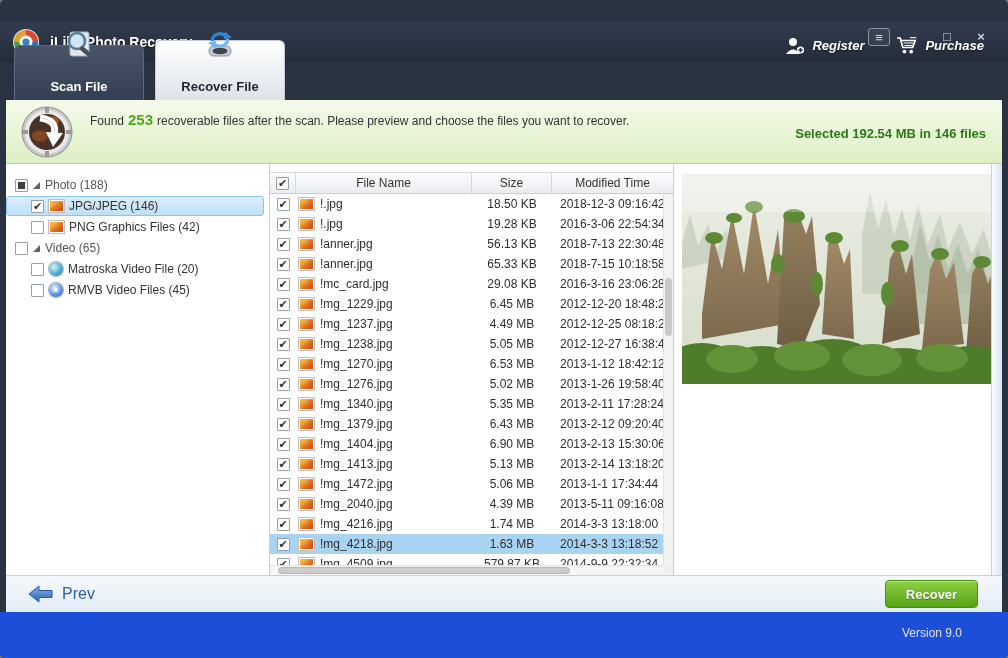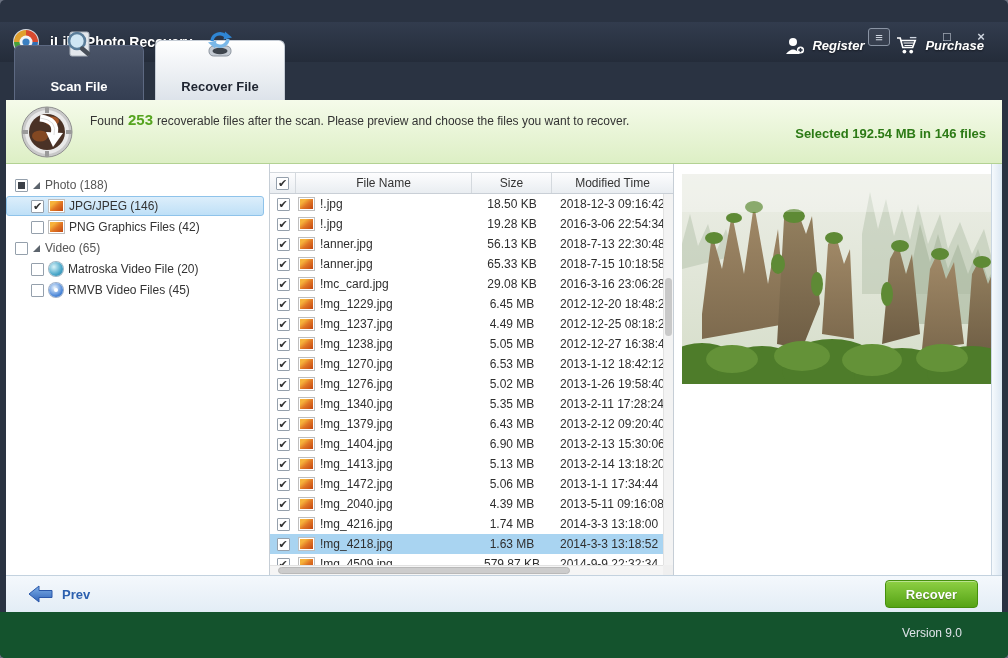--- a/index.html
+++ b/index.html
@@ -86,28 +86,28 @@
   
   .preview-panel { flex:1; position:relative; background:#fff; }
   .preview-img { position:absolute; left:8px; top:10px; width:318px; height:210px; }
   .pscroll { position:absolute; right:0; top:0; bottom:0; width:11px;
     background:linear-gradient(to right,#f6fafd,#dbe7f2); border-left:1px solid #c9d6e2; cursor:pointer; }
 
   
   .bottom-bar { position:absolute; left:6px; right:6px; bottom:46px; height:37px;
     background:linear-gradient(#f4f8fc,#e3edf6); border-top:1px solid #c3d2df; display:flex; align-items:center; }
   .prev-button { display:flex; align-items:center; gap:8px; margin-left:22px; cursor:pointer; }
-  .prev-label { color:#2b5fae; font-size:13px; font-weight:bold; }
+  .prev-label { color:#2b5fae; font-size:16px; font-weight:normal; }
   .recover-button { margin-left:auto; margin-right:24px; width:93px; height:28px; border:1px solid #45900d; border-radius:4px;
     background:linear-gradient(#8ed044,#55a315); color:#fff; font-size:13px; font-weight:bold;
     display:flex; align-items:center; justify-content:center; cursor:pointer;
     box-shadow:inset 0 1px 0 rgba(255,255,255,.4); text-shadow:0 1px 1px rgba(0,0,0,.35); }
 
   
-  .footer { position:absolute; left:0; right:0; bottom:0; height:46px; background:#14532d; }
+  .footer { position:absolute; left:0; right:0; bottom:0; height:46px; background:#1d4ed8; }
   .version { position:absolute; right:46px; top:14px; color:#dfe3e9; font-size:12px; }
 </style>
 </head>
 <body>
 
 <div class="window">
 
   <div class="titlebar">
     <svg width="28" height="28" viewBox="0 0 28 28">
       <circle cx="14" cy="14" r="13" fill="#d9dde3"></circle>

